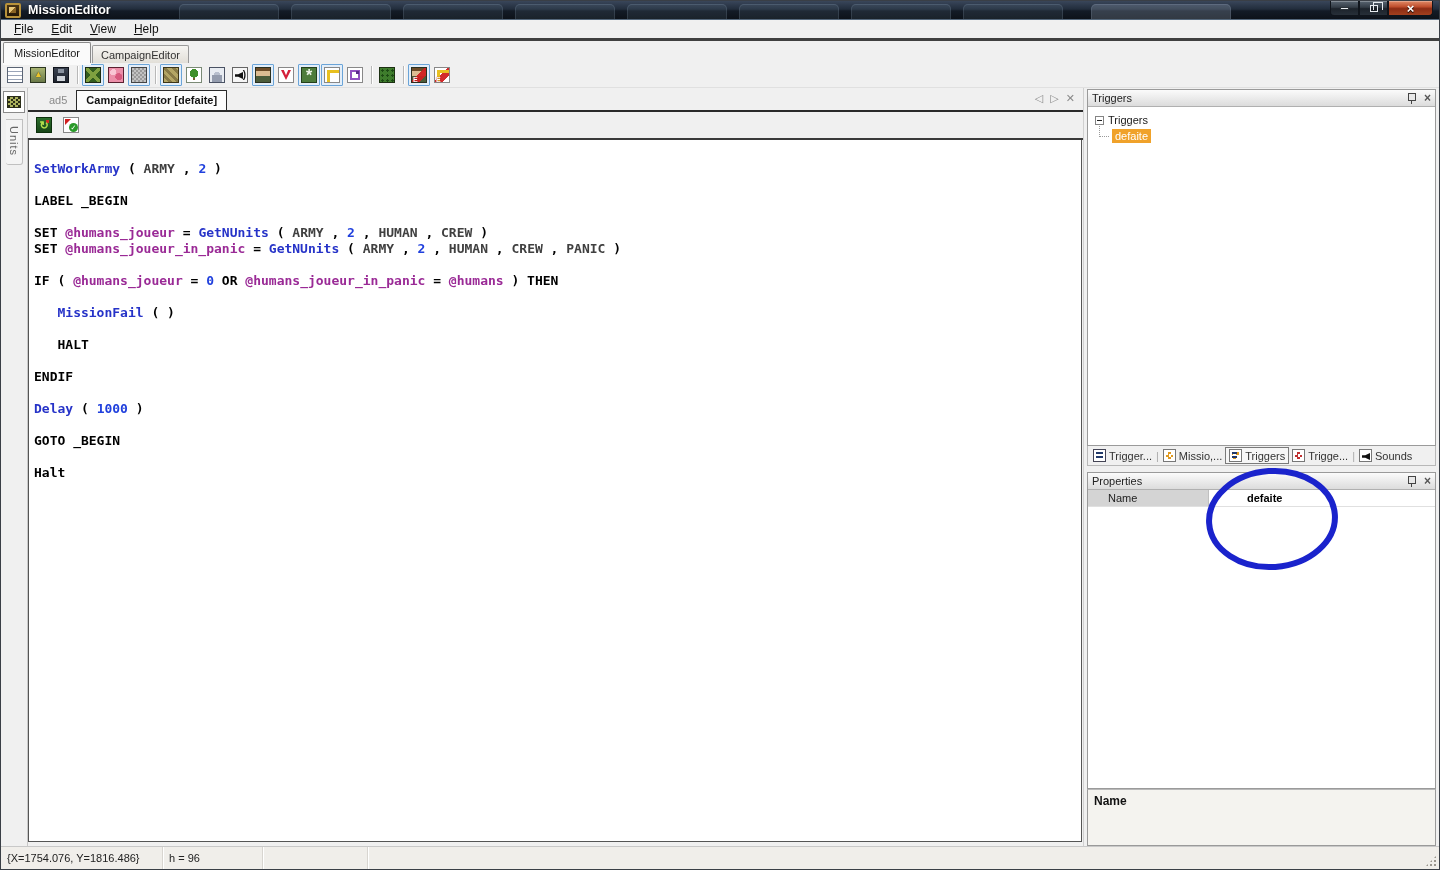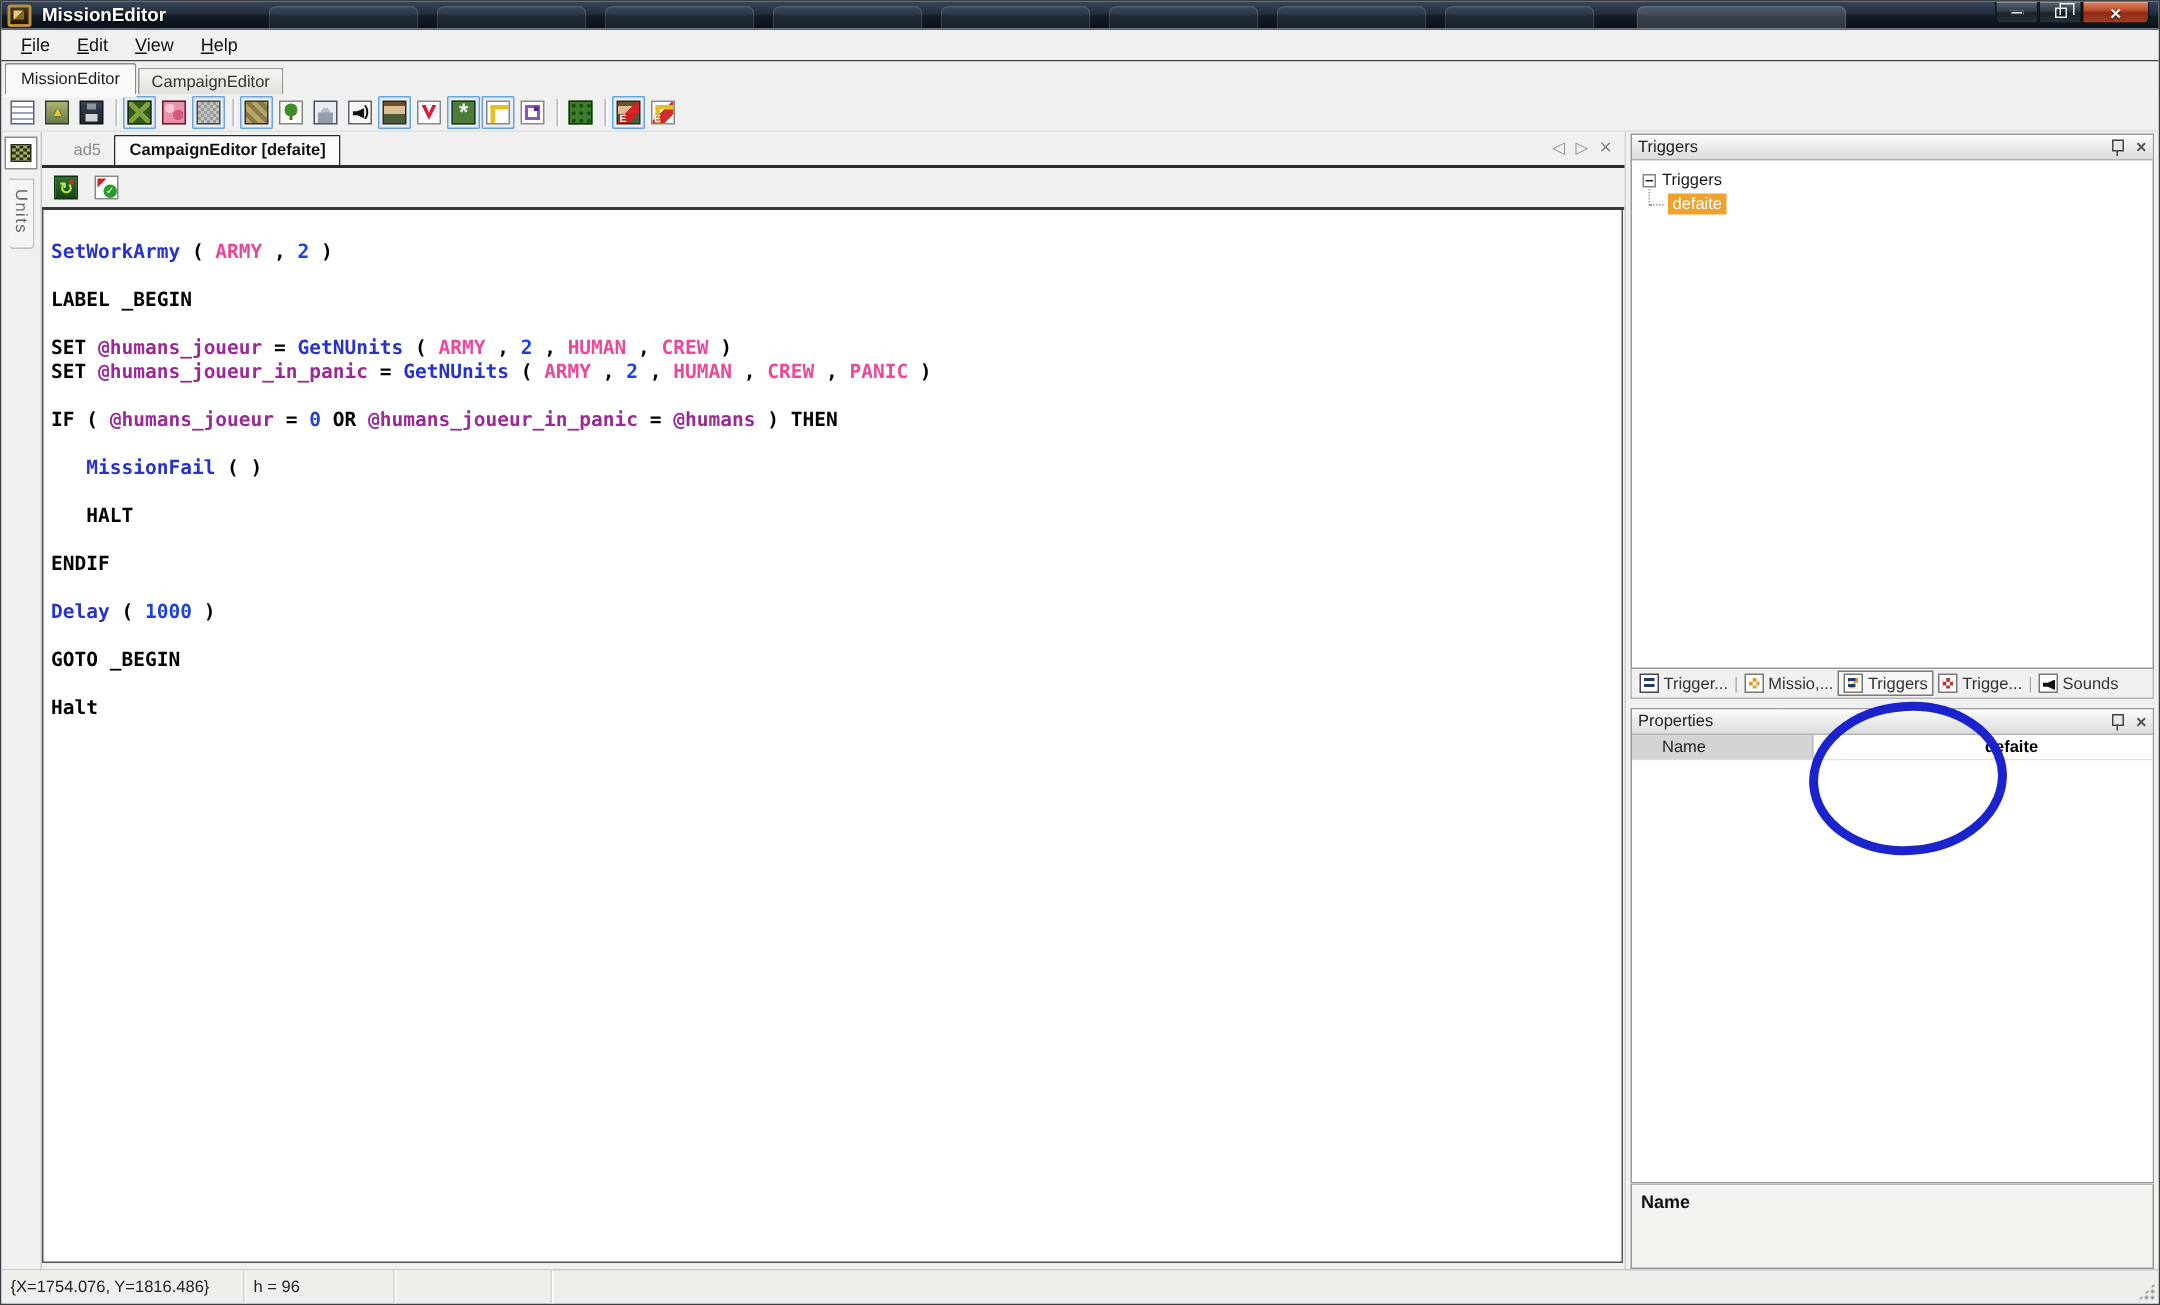--- a/index.html
+++ b/index.html
@@ -30,21 +30,21 @@
   .wbtn.close { width:45px; border-radius:0 0 4px 0;
                 background:linear-gradient(#e08a67 0%,#c04f2e 40%,#8d2c14 55%,#a2401e 100%); }
   .glyph-min { width:9px; height:3px; background:#e8ecf0; border:1px solid #2a3138; }
   .glyph-restore { position:relative; width:8px; height:7px; border:1px solid #e8ecf0; background:rgba(0,0,0,.2); }
   .glyph-restore::before { content:''; position:absolute; left:2px; top:-4px; width:8px; height:7px;
                            border:1px solid #e8ecf0; border-bottom:none; }
   .glyph-close { color:#fff; font-weight:bold; font-size:13px; line-height:13px; text-shadow:0 1px 1px #000; }
 
   
   .menubar { height:21px; flex:0 0 21px; background:#f0f0f0; display:flex; align-items:center;
-             padding-left:4px; border-bottom:1px solid #404040; }
+             padding-left:4px; border-bottom:3px solid #404040; }
   .menu-item { padding:2px 9px; font-size:12px; color:#111; cursor:default; }
   .menu-item u { text-decoration:underline; }
 
   
   .maintabs { height:22px; flex:0 0 22px; background:#f0f0f0; display:flex; align-items:flex-end; padding-left:2px; }
   .maintab { padding:3px 8px 3px; font-size:11px; border:1px solid #9a9a9a; border-bottom:none;
              border-radius:2px 2px 0 0; background:linear-gradient(#fdfdfd,#ebe9e4); margin-right:1px; }
   .maintab.active { background:#fafafa; position:relative; padding:4px 10px; z-index:2;
                     border-color:#8a8a8a; box-shadow:0 2px 0 #fafafa; }
   .maintab.inactive { background:linear-gradient(#f6f5f2,#e2dfd8); color:#333; height:18px; }
@@ -139,21 +139,21 @@
                       border-top:6px solid #d02020; border-right:6px solid transparent; }
   .ic-check::after { content:'✓'; position:absolute; right:0px; bottom:0px; width:9px; height:9px; background:#2a9a2a;
                      color:#fff; border-radius:50%; font-size:7px; line-height:9px; text-align:center; }
 
   .codewrap { flex:1 1 auto; margin:0 1px 4px 0; background:#fff; border:1px solid #555; border-top:none;
               overflow:hidden; }
   .code { font-family:"DejaVu Sans Mono","Liberation Mono",monospace; font-size:13px; font-weight:bold;
           line-height:16px; padding:21px 0 0 5px; color:#000; white-space:pre; }
   .tk-pl { color:#000; }
   .tk-fn { color:#2633c8; }
-  .tk-kw { color:#ec4899; }
+  .tk-kw { color:#404040; }
   .tk-num { color:#2040dd; }
   .tk-var { color:#9a2a96; }
 
   .splitter { width:4px; flex:0 0 4px; background:#f0f0f0; border-left:1px solid #d0d0d0; }
 
   
   .rightpanel { width:352px; flex:0 0 352px; background:#f0f0f0; display:flex; flex-direction:column;
                 padding:1px 3px 0 0; }
   .panel { border:1px solid #9a9a9a; background:#fff; display:flex; flex-direction:column; }
   .phead { height:17px; flex:0 0 17px; background:linear-gradient(#fbfbfb,#dcdcdc); border-bottom:1px solid #b0b0b0;
@@ -184,21 +184,21 @@
   .pt-missions { border-color:#445; }
   .pt-missions::after { content:''; position:absolute; inset:2px; background:repeating-linear-gradient(180deg,#223a6a 0 2px,transparent 2px 4px); }
   .pt-points::after { content:''; position:absolute; inset:2px; background:repeating-conic-gradient(#e09a20 0 25%,#fff 0 50%); background-size:5px 5px; }
   .pt-triggers::after { content:''; position:absolute; inset:2px;
         background:repeating-linear-gradient(180deg,#223a6a 0 2px,transparent 2px 4px) left/5px 100% no-repeat,
                    repeating-conic-gradient(#e09a20 0 25%,#fff 0 50%) right/6px 100%; }
   .pt-triggers2::after { content:''; position:absolute; inset:2px; background:repeating-conic-gradient(#c03030 0 25%,#fff 0 50%); background-size:5px 5px; }
   .pt-sounds::after { content:''; position:absolute; left:2px; top:3px; width:8px; height:7px; background:#111;
                       clip-path:polygon(0 32%,40% 32%,100% 0,100% 100%,40% 68%,0 68%); }
 
-  .props-panel { margin-top:6px; flex:1 1 auto; min-height:0;text-align:center; }
+  .props-panel { margin-top:6px; flex:1 1 auto; min-height:0; }
   .pgrid { font-size:11px; }
   .prow { display:flex; height:17px; align-items:center; }
   .prow.cat { background:#d4d4d4; font-weight:bold; border-bottom:1px solid #e6e6e6; }
   .prow.cat .expbox { margin-right:5px; }
   .prow.item { background:#fff; border-bottom:1px solid #e0e0e0; }
   .indent { width:14px; height:100%; background:#d4d4d4; flex:0 0 14px; }
   .pname { width:107px; flex:0 0 107px; height:100%; background:#d4d4d4; display:flex; align-items:center;
            padding-left:6px; color:#222; border-right:1px solid #c0c0c0; }
   .pval { flex:1; padding-left:38px; font-weight:bold; color:#000; }
   .pgrid-rest { flex:1; background:#fff; }

